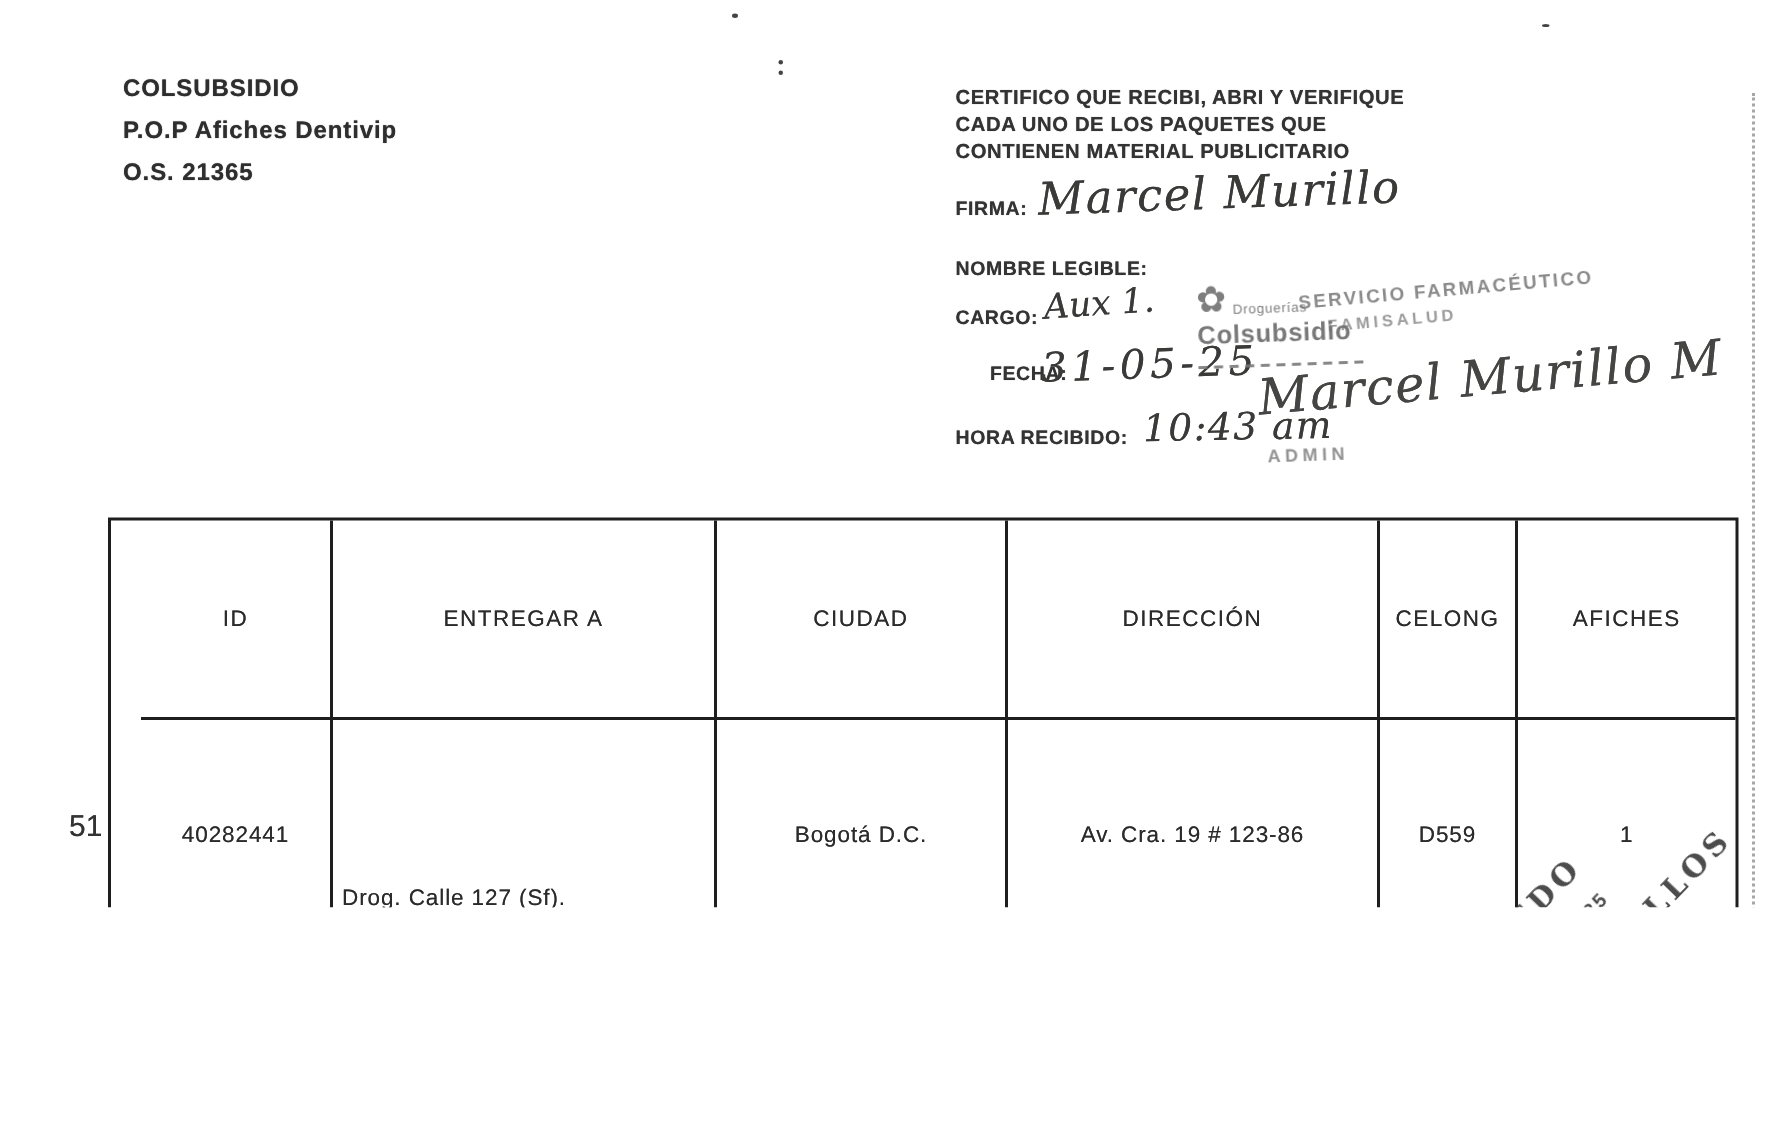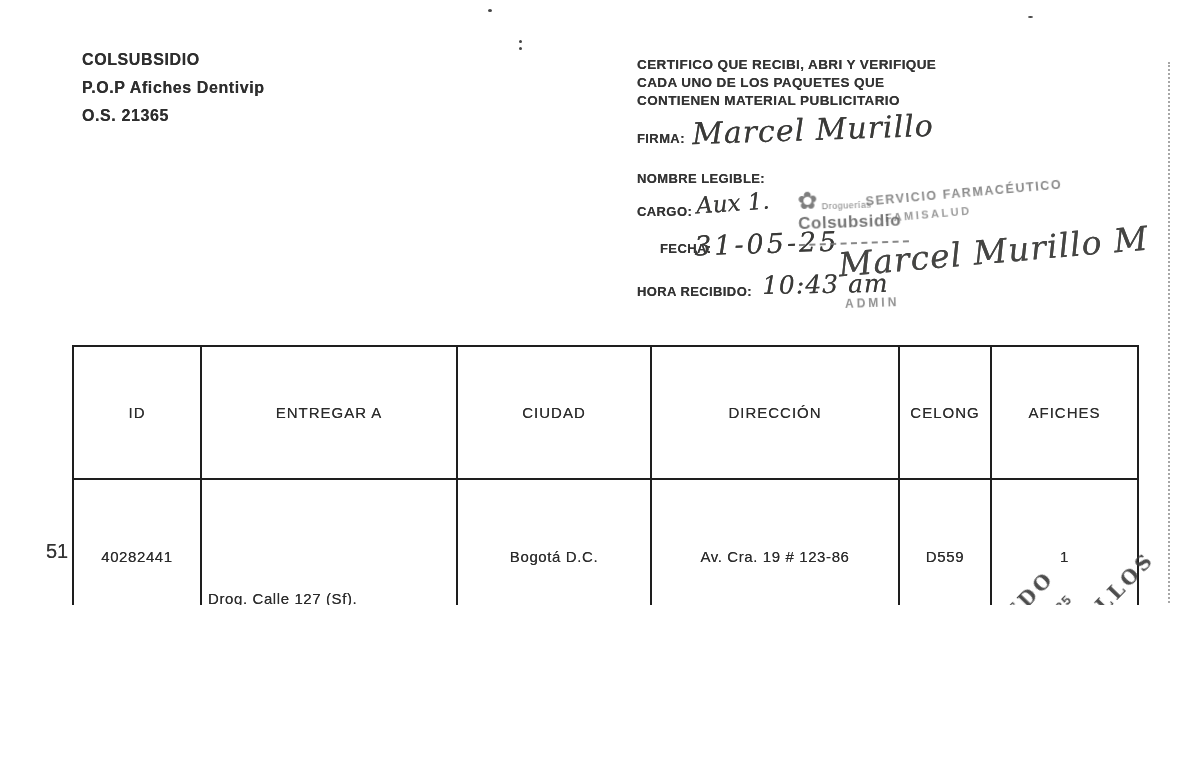--- a/index.html
+++ b/index.html
@@ -66,20 +66,21 @@
     font-size:12px;font-weight:700;letter-spacing:3px;
     color:#777;opacity:.8;transform:rotate(-2deg);white-space:nowrap;
   }
   
   .grid-table{
     position:absolute;left:72px;top:345px;
     display:grid;
     grid-template-columns:128px 256px 194px 248px 92px 145px;
     grid-template-rows:133px 152px;
     border:2px solid #1e1e1e;
+    padding-left:20px;
   }
   .cell{
     border-right:2px solid #1e1e1e;
     border-bottom:2px solid #1e1e1e;
     display:flex;align-items:center;justify-content:center;
     font-size:15px;color:#2b2b2b;letter-spacing:.6px;
     text-shadow:0 0 .4px #555;
     padding:2px 4px;box-sizing:border-box;
   }
   .cell:nth-child(6n){border-right:none;}

